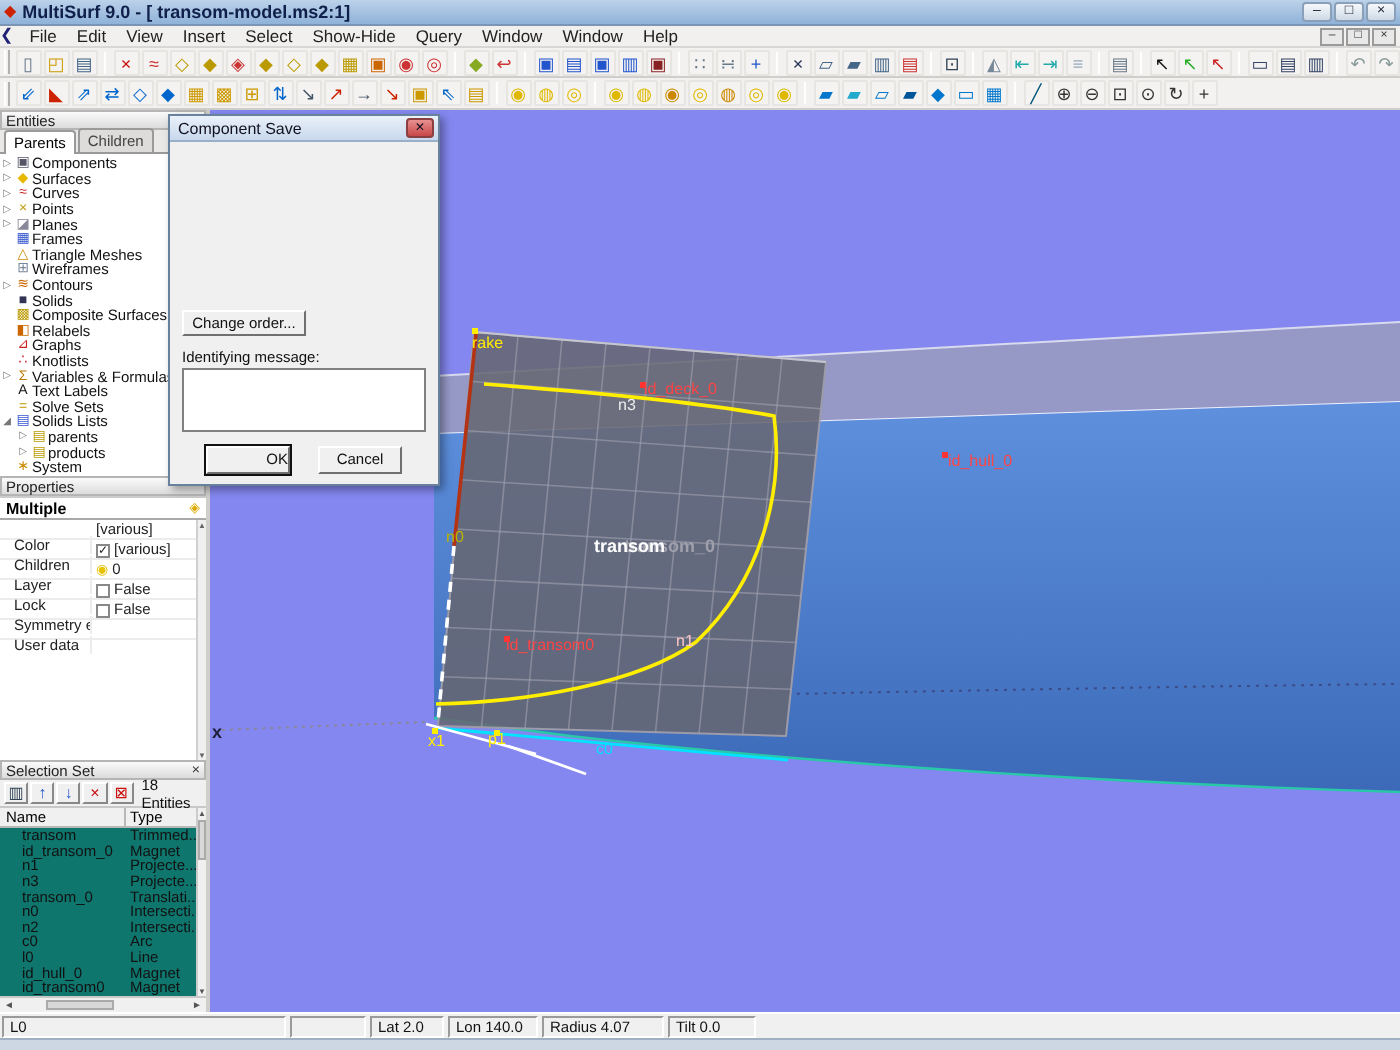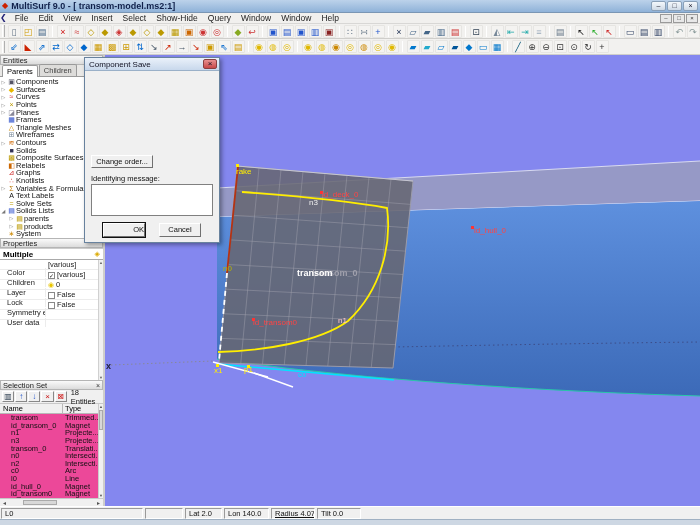--- a/index.html
+++ b/index.html
@@ -53,21 +53,21 @@
   .prop-value{flex:1;padding-left:2px;display:flex;align-items:flex-end;color:#222;white-space:nowrap;overflow:hidden;}
   .cb{width:7px;height:7px;border:1px solid #888;background:#fff;margin-right:2px;font-size:6px;line-height:6px;text-align:center;color:#222;flex:none;}
   .bulb{font-size:7px;color:#e8c400;margin-right:2px;flex:none;}
   .vscroll{position:absolute;right:0;top:11px;bottom:0;width:5px;background:#f0f0f0;border-left:1px solid #d0d0d0;
     display:flex;flex-direction:column;justify-content:space-between;align-items:center;font-size:4px;color:#666;}
   
   .sel-toolbar{height:14px;display:flex;align-items:center;background:#f0f0f0;border-bottom:1px solid #c8c8c8;padding-left:2px;}
   .sel-btn{width:13px;height:11px;margin-right:1px;font-size:8px;line-height:10px;text-align:center;background:#f0f0f0;
     border:1px solid;border-color:#fff #888 #888 #fff;}
   .sel-count{font-size:7.5px;margin-left:3px;color:#111;}
-  .sel-table{position:relative;background:#ec4899;height:94px;overflow:hidden;}
+  .sel-table{position:relative;background:#0f766e;height:94px;overflow:hidden;}
   .sel-head{display:flex;height:10px;background:#f0f0f0;border-bottom:1px solid #b8b8b8;font-size:7.5px;}
   .sel-head .c1{flex:1;padding-left:3px;border-right:1px solid #b8b8b8;}
   .sel-head .c2{width:40px;padding-left:2px;}
   .sel-row{display:flex;height:7.6px;align-items:center;font-size:7.5px;color:#111;}
   .sel-row .c1{flex:1;padding-left:11px;white-space:nowrap;overflow:hidden;}
   .sel-row .c2{width:40px;padding-left:2px;white-space:nowrap;overflow:hidden;}
   .sel-vscroll{position:absolute;right:0;top:0;bottom:0;width:5px;background:#f0f0f0;border-left:1px solid #ccc;
     display:flex;flex-direction:column;align-items:center;font-size:4px;color:#555;}
   .sel-vthumb{width:4px;height:20px;background:#d8d8d8;border:1px solid #aaa;margin-top:1px;}
   .hscroll{height:8px;background:#f0f0f0;border-top:1px solid #c8c8c8;display:flex;align-items:center;font-size:5px;color:#555;}
@@ -579,18 +579,18 @@
       <div class="dlg-btn btn-ok">OK</div>
       <div class="dlg-btn btn-cancel">Cancel</div>
     </div>
   </div>
 
   <div class="statusbar">
     <span class="sfield" style="width:142px;">L0</span>
     <span class="sfield" style="width:38px;"></span>
     <span class="sfield" style="width:37px;">Lat 2.0</span>
     <span class="sfield" style="width:45px;">Lon 140.0</span>
-    <span class="sfield" style="width:44px;text-decoration:underline;">Radius 4.07</span>
+    <span class="sfield" style="width:61px;">Radius 4.07</span>
     <span class="sfield" style="width:44px;">Tilt 0.0</span>
   </div>
   <div class="sliver"></div>
 
 </div>
 
 </body></html>

